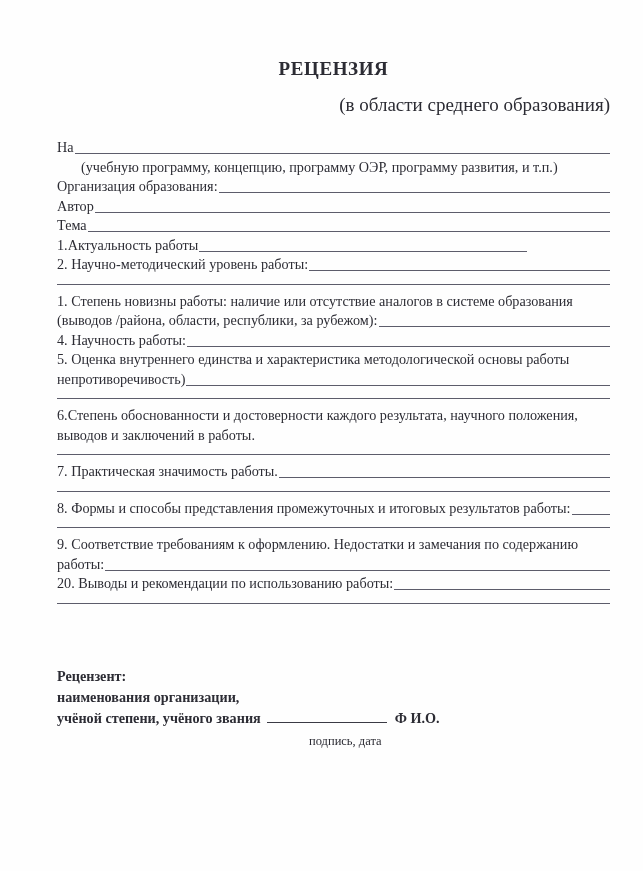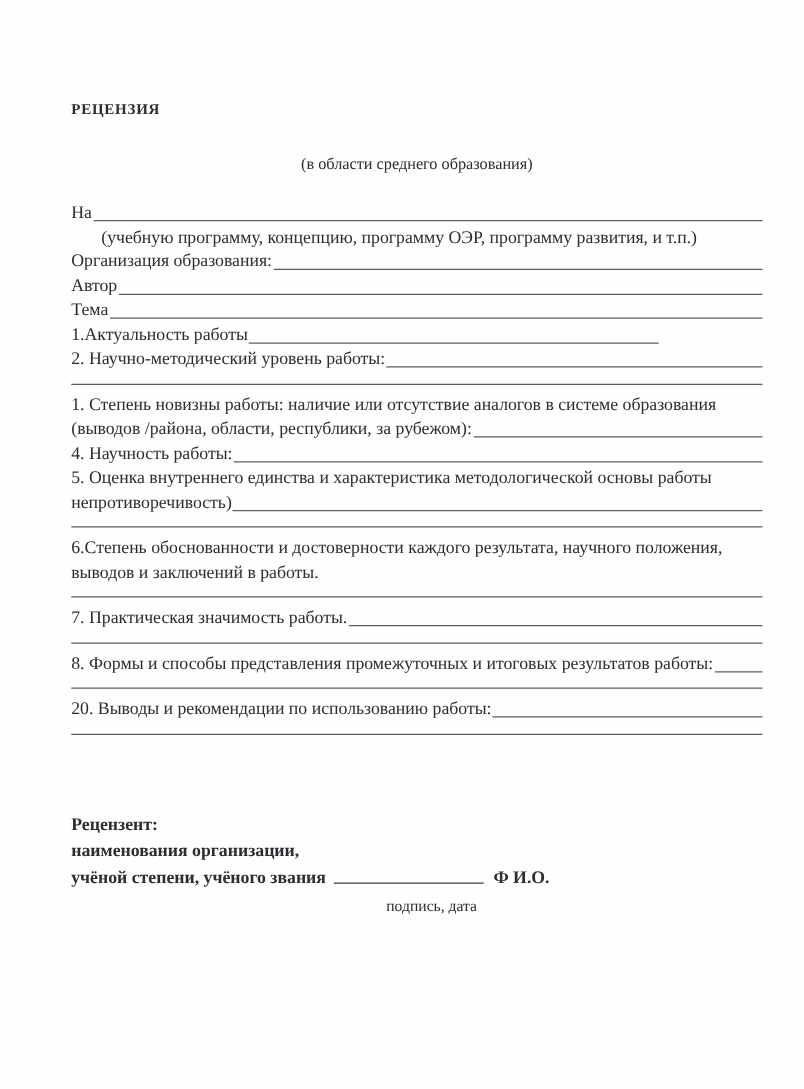--- a/index.html
+++ b/index.html
@@ -20,29 +20,30 @@
   }
   .doc {
     position: absolute;
     left: 57px;
     top: 0;
     width: 553px;
   }
 
   
   .title {
+    text-align: center;
     font-weight: bold;
-    font-size: 12px;
+    font-size: 19px;
     letter-spacing: 0.6px;
-    margin-top: 80px;
+    margin-top: 58px;
   }
   .subtitle {
-    text-align: center;
-    font-size: 13px;
-    margin-top: 28px;
+    text-align: right;
+    font-size: 19px;
+    margin-top: 14px;
   }
 
   
   .block { margin-top: 22px; }
 
   .row {
     display: flex;
     font-size: 14.2px;
     line-height: 19.5px;
     white-space: nowrap;
@@ -178,20 +179,27 @@
 
     <div class="rule"></div>
 
     <div class="row">
       <span class="lbl">8. Формы и способы представления промежуточных и итоговых результатов работы:</span>
       <span class="fill"></span>
     </div>
 
     <div class="rule"></div>
 
+    <div>
+      <div class="para">9. Соответствие требованиям к оформлению. Недостатки и замечания по содержанию</div>
+      <div class="row">
+        <span class="lbl">работы:</span>
+        <span class="fill"></span>
+      </div>
+    </div>
 
     <div class="row">
       <span class="lbl">20. Выводы и рекомендации по использованию работы:</span>
       <span class="fill"></span>
     </div>
 
     <div class="rule"></div>
 
     <div class="sign">
       <div>Рецензент:</div>

